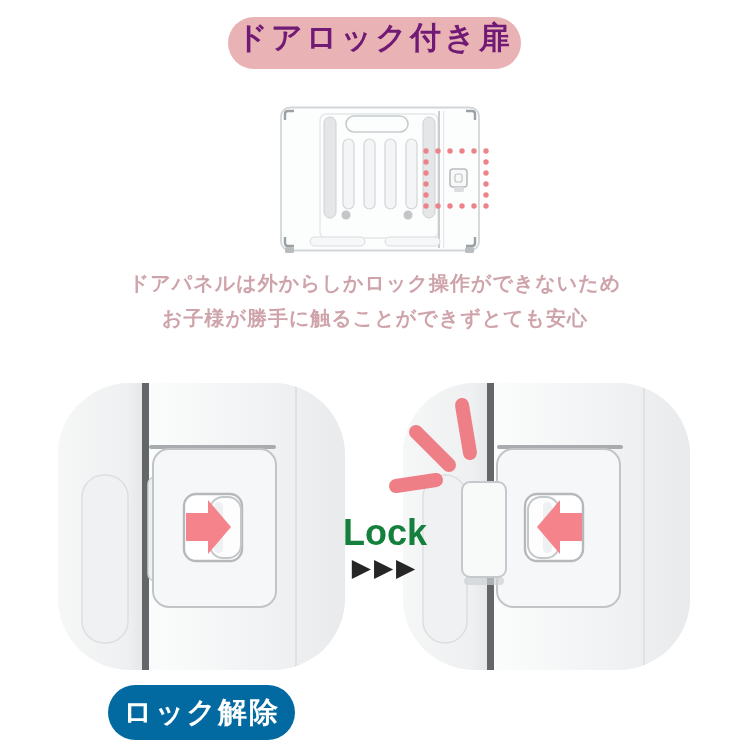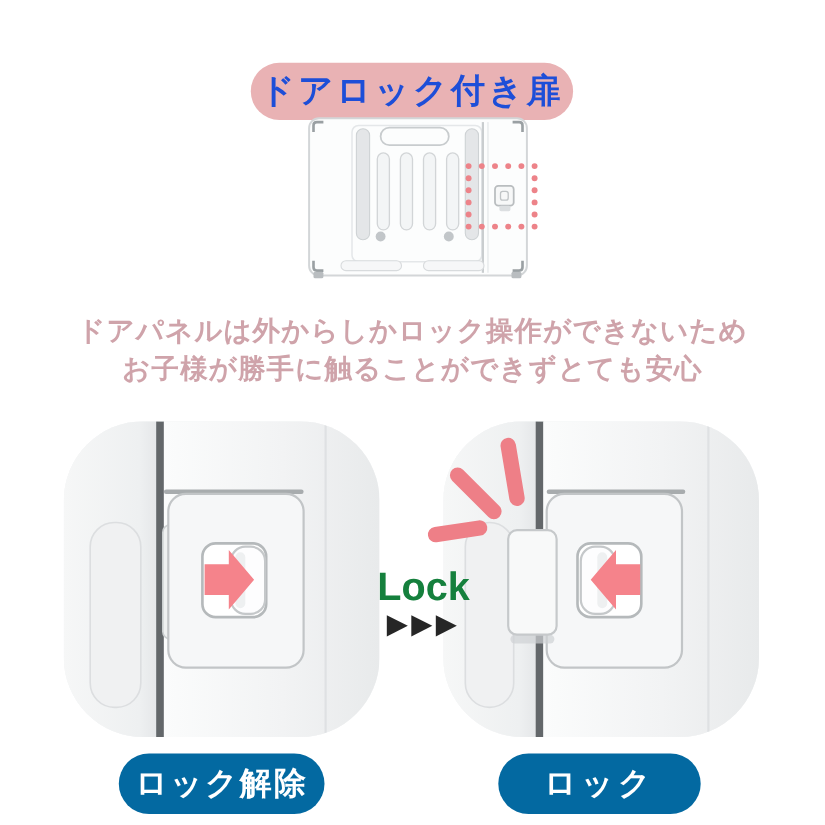--- a/index.html
+++ b/index.html
@@ -4,29 +4,29 @@
 <style>
   html,body{margin:0;padding:0;background:#ffffff;}
   #canvas{
     position:relative;width:750px;height:750px;background:#ffffff;overflow:hidden;
     font-family:"Liberation Sans","DejaVu Sans",sans-serif;
   }
   
   .title-badge{
     position:absolute;left:228px;top:17px;width:293px;height:52px;
     background:#e9b2b4;border-radius:26px;
-    color:#1d4ed8;font-size:31px;font-weight:bold;letter-spacing:3px;
-    display:flex;align-items:center;justify-content:center;margin-top:40px;
+    color:#701a75;font-size:31px;font-weight:bold;letter-spacing:3px;
+    display:flex;align-items:flex-start;justify-content:center;
   }
   
   .panel-illu{position:absolute;left:280px;top:106px;width:220px;height:152px;}
   
   .description{
     position:absolute;left:0;top:266px;width:750px;text-align:center;
-    color:#cfa3aa;font-size:25px;font-weight:bold;letter-spacing:1px;line-height:35px;margin-top:18px;
+    color:#cfa3aa;font-size:20px;font-weight:bold;letter-spacing:1px;line-height:35px;
   }
   
   .photos-row{position:absolute;left:0;top:383px;width:750px;height:287px;}
   .photo{
     position:absolute;top:0;width:287px;height:287px;border-radius:72px;overflow:hidden;
     background:#f5f6f7;
   }
   .photo.left{left:58px;}
   .photo.right{left:403px;}
   .burst-overlay{position:absolute;left:0;top:0;width:750px;height:287px;pointer-events:none;}
@@ -197,17 +197,14 @@
 
     <div class="lock-block">
       <div class="lock-text">Lock</div>
       <div class="lock-arrows">▶▶▶</div>
     </div>
   </div>
 
   <div class="caption-pill left">
     <span>ロック解除</span>
   </div>
-  <div class="caption-pill right">
-    <span>ロック</span>
-  </div>
 
 </div>
 
 </body></html>

